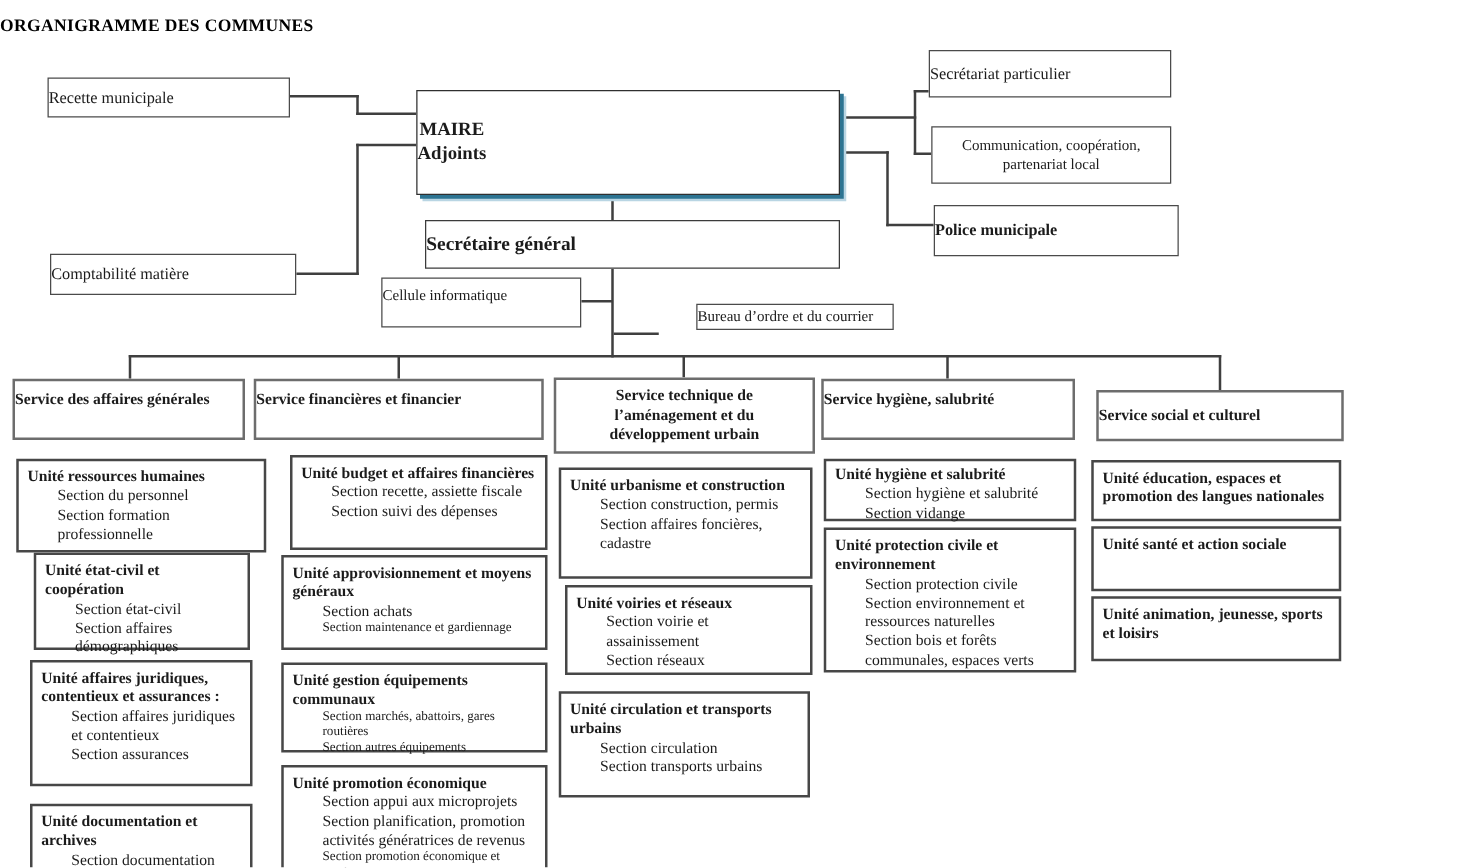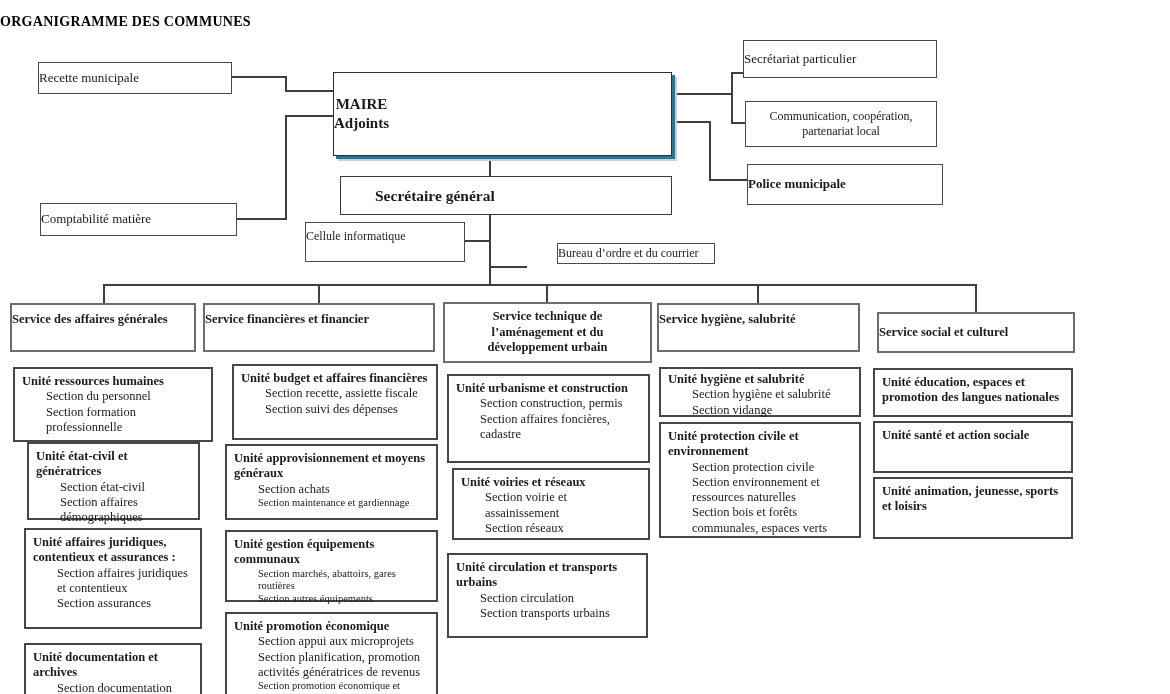--- a/index.html
+++ b/index.html
@@ -16,21 +16,21 @@
     position:absolute;box-sizing:border-box;background:#fff;
     border:1.5px solid #4a4a4a;
     display:flex;align-items:center;justify-content:flex-start;
     text-align:center;font-size:13px;line-height:1.25;
   }
   .maire{
     border:1.5px solid #2f2f2f;
     box-shadow:3px 3px 0 0 #2d7492,5px 5px 0 0 #b9d5e3;
     font-weight:bold;font-size:15px;
   }
-  .sg{font-weight:bold;font-size:15.5px;border:1.5px solid #3b3b3b;padding-left:34px;}
+  .sg{font-weight:bold;font-size:15.5px;border:1.5px solid #3b3b3b;}
   .bold{font-weight:bold;}
   .sm{font-size:12px;}
   .svc{
     border:2px solid #6d6d6d;font-weight:bold;font-size:12.5px;
     align-items:flex-start;padding-top:7px;
   }
   .svc.mid{align-items:center;padding-top:0;}
   .unit{
     border:2px solid #474747;display:block;text-align:left;
     padding:5px 7px;font-size:12.5px;line-height:1.22;
@@ -135,21 +135,21 @@
     <span>Service social et culturel</span>
   </div>
 
   <div class="box unit" style="left:13px;top:367px;width:200px;height:75px">
     <div class="t">Unité ressources humaines</div>
     <div class="lines">Section du personnel
 Section formation professionnelle</div>
   </div>
 
   <div class="box unit" style="left:27px;top:442px;width:173px;height:78px">
-    <div class="t">Unité état-civil et génératrices</div>
+    <div class="t">Unité état-civil et coopération</div>
     <div class="lines">Section état-civil
 Section affaires démographiques</div>
   </div>
 
   <div class="box unit" style="left:24px;top:528px;width:178px;height:101px">
     <div class="t">Unité affaires juridiques, contentieux et assurances :</div>
     <div class="lines">Section affaires juridiques et contentieux
 Section assurances</div>
   </div>
 
@@ -216,17 +216,17 @@
   </div>
 
   <div class="box unit" style="left:873px;top:368px;width:200px;height:49px">
     <div class="t">Unité éducation, espaces et promotion des langues nationales</div>
   </div>
 
   <div class="box unit" style="left:873px;top:421px;width:200px;height:52px">
     <div class="t">Unité santé et action sociale</div>
   </div>
 
-  <div class="box unit" style="left:873px;top:477px;width:200px;height:62px">
+  <div class="box unit" style="left:873px;top:477px;width:200px;height:52px">
     <div class="t">Unité animation, jeunesse, sports et loisirs</div>
   </div>
 
 </div>
 
 </body></html>

